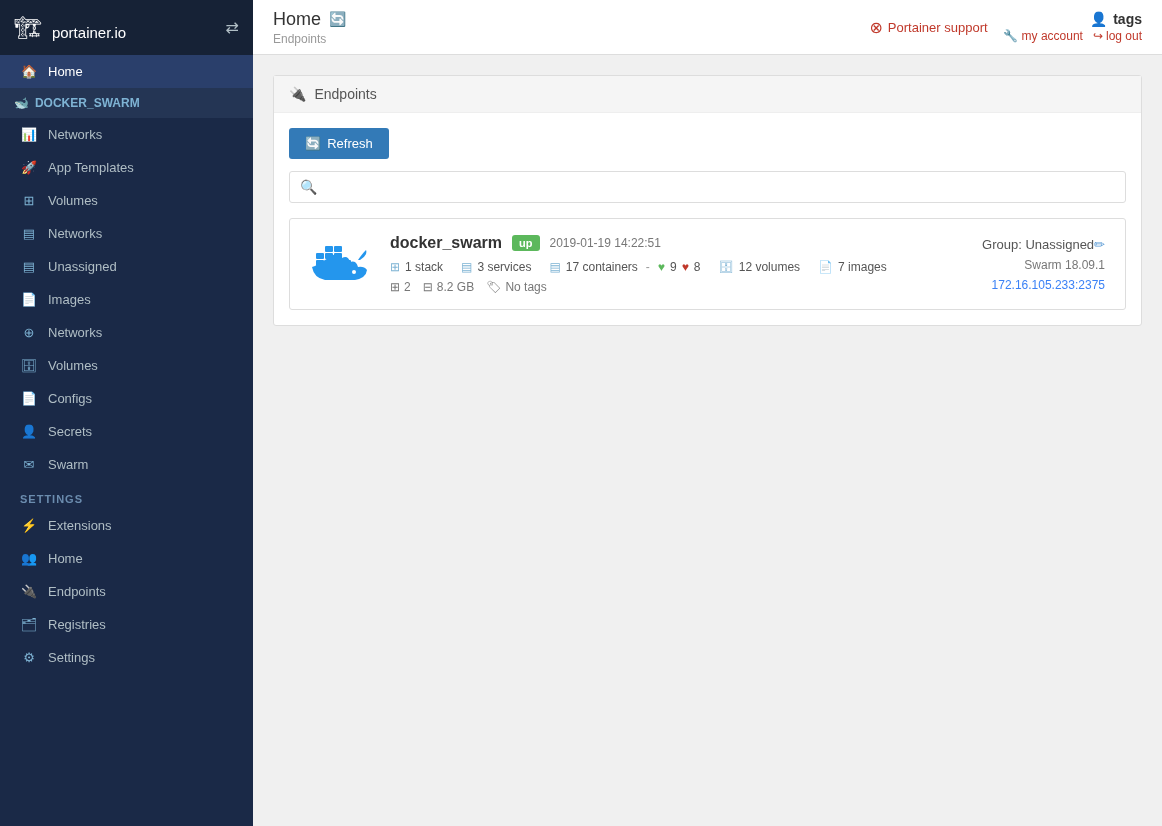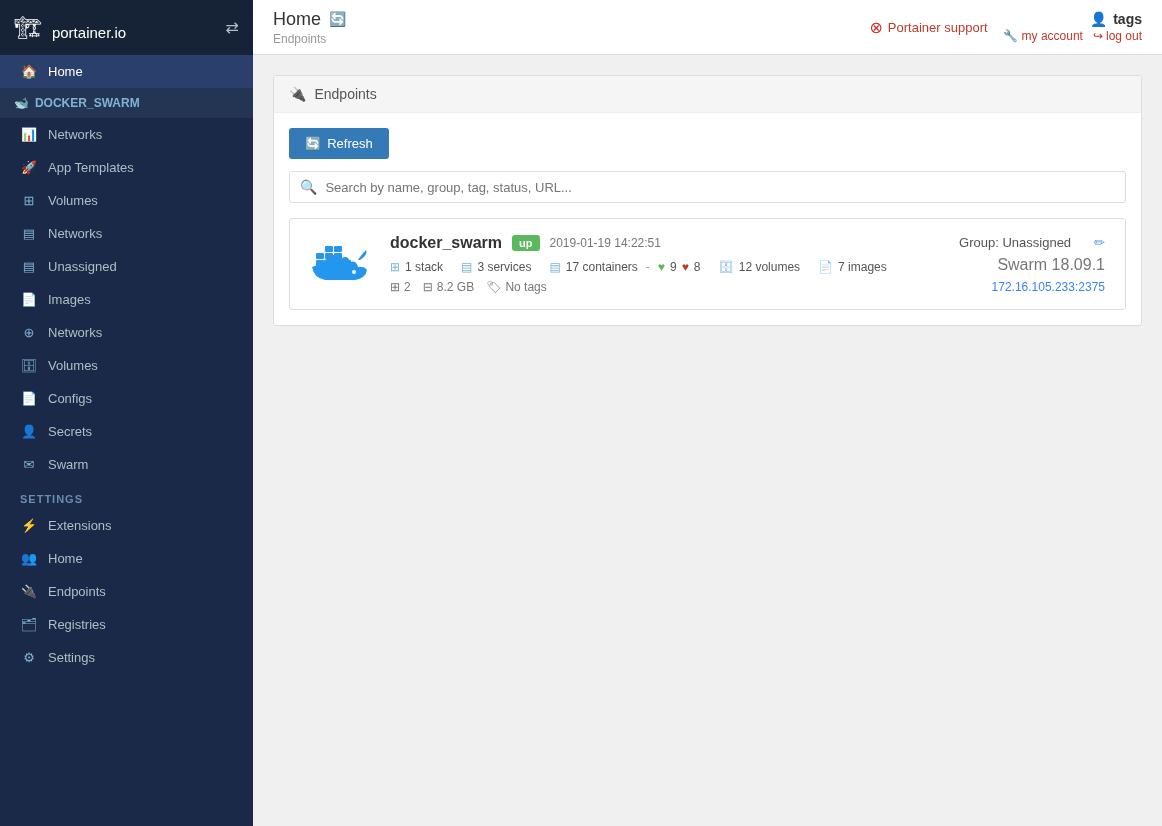--- a/index.html
+++ b/index.html
@@ -306,29 +306,29 @@
       display: flex;
       flex-direction: column;
       align-items: flex-end;
       gap: 6px;
     }
     .group-label {
       font-size: 13px;
       color: #555;
       display: flex;
       align-items: center;
-      gap: 23px;
+      gap: 0;
     }
     .edit-icon {
       color: #5b9bd5;
       cursor: pointer;
       font-size: 13px;
     }
     .swarm-version {
-      font-size: 16px;
+      font-size: 12px;
       color: #777;
     }
     .swarm-ip {
       font-size: 12px;
       color: #3b82f6;
     }
   </style>
 </head>
 <body>
 
@@ -459,21 +459,20 @@
         <span>Endpoints</span>
       </div>
       <div class="panel-body">
         <button class="btn-refresh">
           <span>🔄</span>
           <span>Refresh</span>
         </button>
 
         <div class="search-bar">
           <span class="search-icon">🔍</span>
-          <input type="text" placeholder="Search by name, group, tag, status, URL..." style="">
         </div>
 
         <div class="endpoint-card">
           <div class="endpoint-logo">
             <svg width="60" height="48" viewBox="0 0 60 48" xmlns="http://www.w3.org/2000/svg">
 
               <rect x="6" y="20" width="8" height="6" rx="1" fill="#2496ed"></rect>
               <rect x="15" y="20" width="8" height="6" rx="1" fill="#2496ed"></rect>
               <rect x="24" y="20" width="8" height="6" rx="1" fill="#2496ed"></rect>
               <rect x="33" y="20" width="8" height="6" rx="1" fill="#2496ed"></rect>

